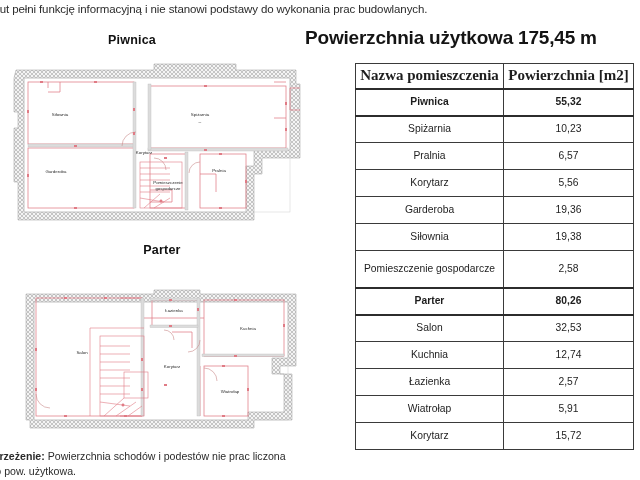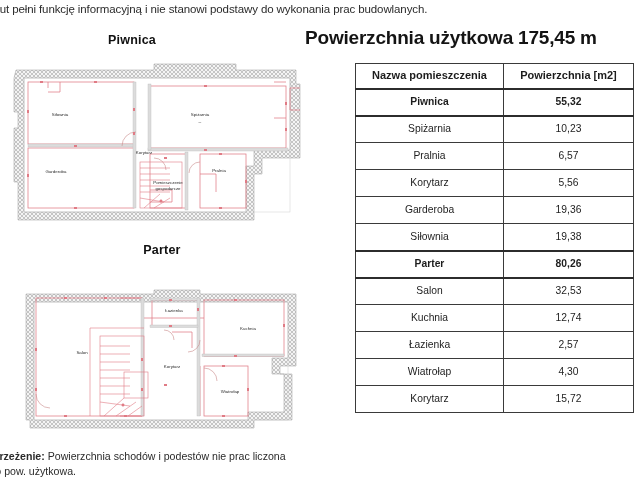--- a/index.html
+++ b/index.html
@@ -68,23 +68,24 @@
     text-align: center;
     vertical-align: middle;
     padding: 0 2px;
     font-weight: normal;
     line-height: 1.18;
   }
   #area-table col.c1 { width: 148px; }
   #area-table col.c2 { width: 130px; }
   #area-table thead th {
     font-weight: bold;
-    font-size: 11px;
+    font-size: 15px;
     height: 25px;
     border-bottom: 2px solid #2c2c2c;
+    font-family: Liberation Serif, serif;
   }
   #area-table tbody tr { height: 27px; }
   #area-table tbody tr.section td {
     font-weight: bold;
     border-top: 2px solid #2c2c2c;
     border-bottom: 2px solid #2c2c2c;
   }
   #area-table tbody tr.tall { height: 37px; }
 
   
@@ -325,39 +326,43 @@
           <td>5,56</td>
         </tr>
         <tr>
           <td>Garderoba</td>
           <td>19,36</td>
         </tr>
         <tr>
           <td>Siłownia</td>
           <td>19,38</td>
         </tr>
+        <tr class="tall">
+          <td>Pomieszczenie gospodarcze</td>
+          <td>2,58</td>
+        </tr>
         <tr class="section ">
           <td>Parter</td>
           <td>80,26</td>
         </tr>
         <tr>
           <td>Salon</td>
           <td>32,53</td>
         </tr>
         <tr>
           <td>Kuchnia</td>
           <td>12,74</td>
         </tr>
         <tr>
           <td>Łazienka</td>
           <td>2,57</td>
         </tr>
         <tr>
           <td>Wiatrołap</td>
-          <td>4,30</td>
+          <td>5,91</td>
         </tr>
         <tr>
           <td>Korytarz</td>
           <td>15,72</td>
         </tr>
       </tbody>
   </table>
 
   <div class="bottom-note">
     <b>strzeżenie:</b><span> Powierzchnia schodów i podestów nie prac liczona</span><br>

